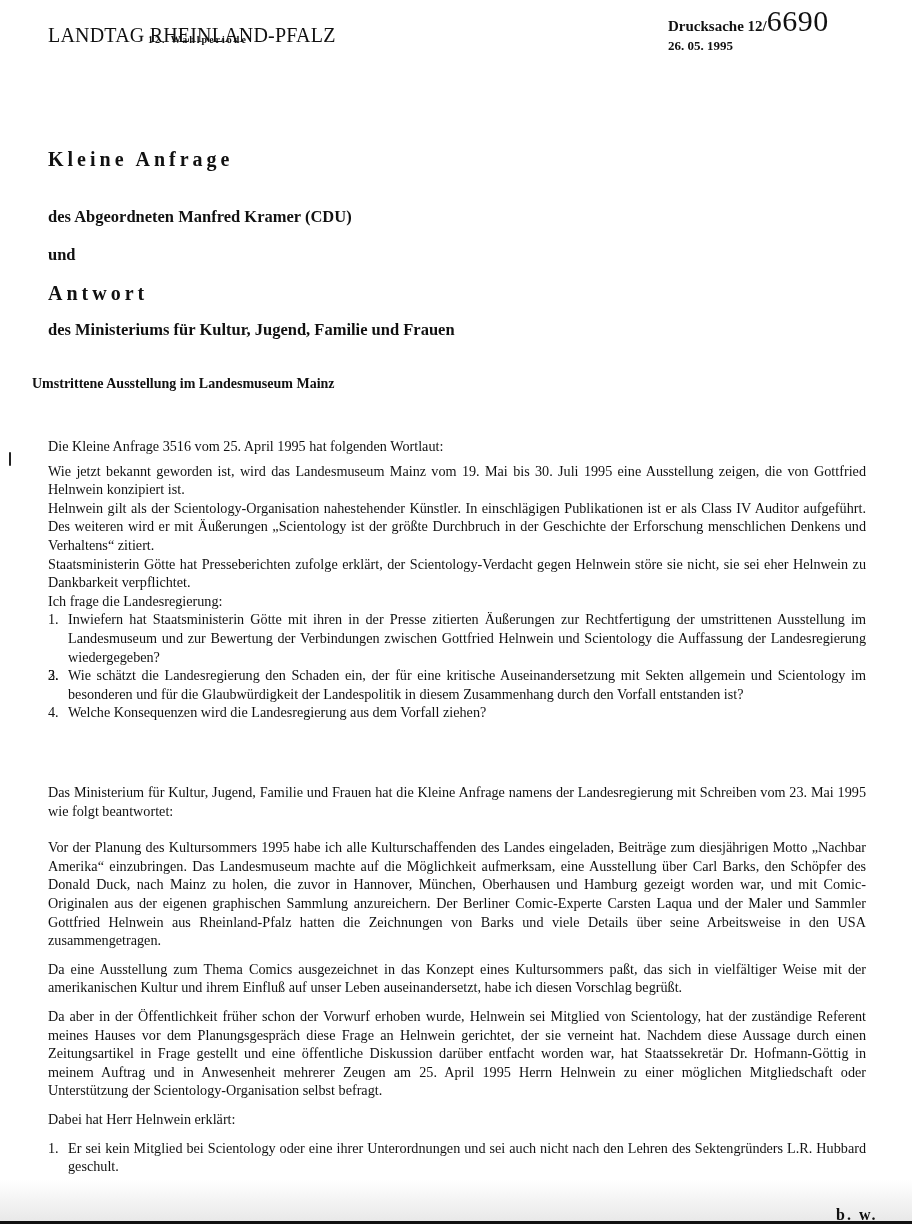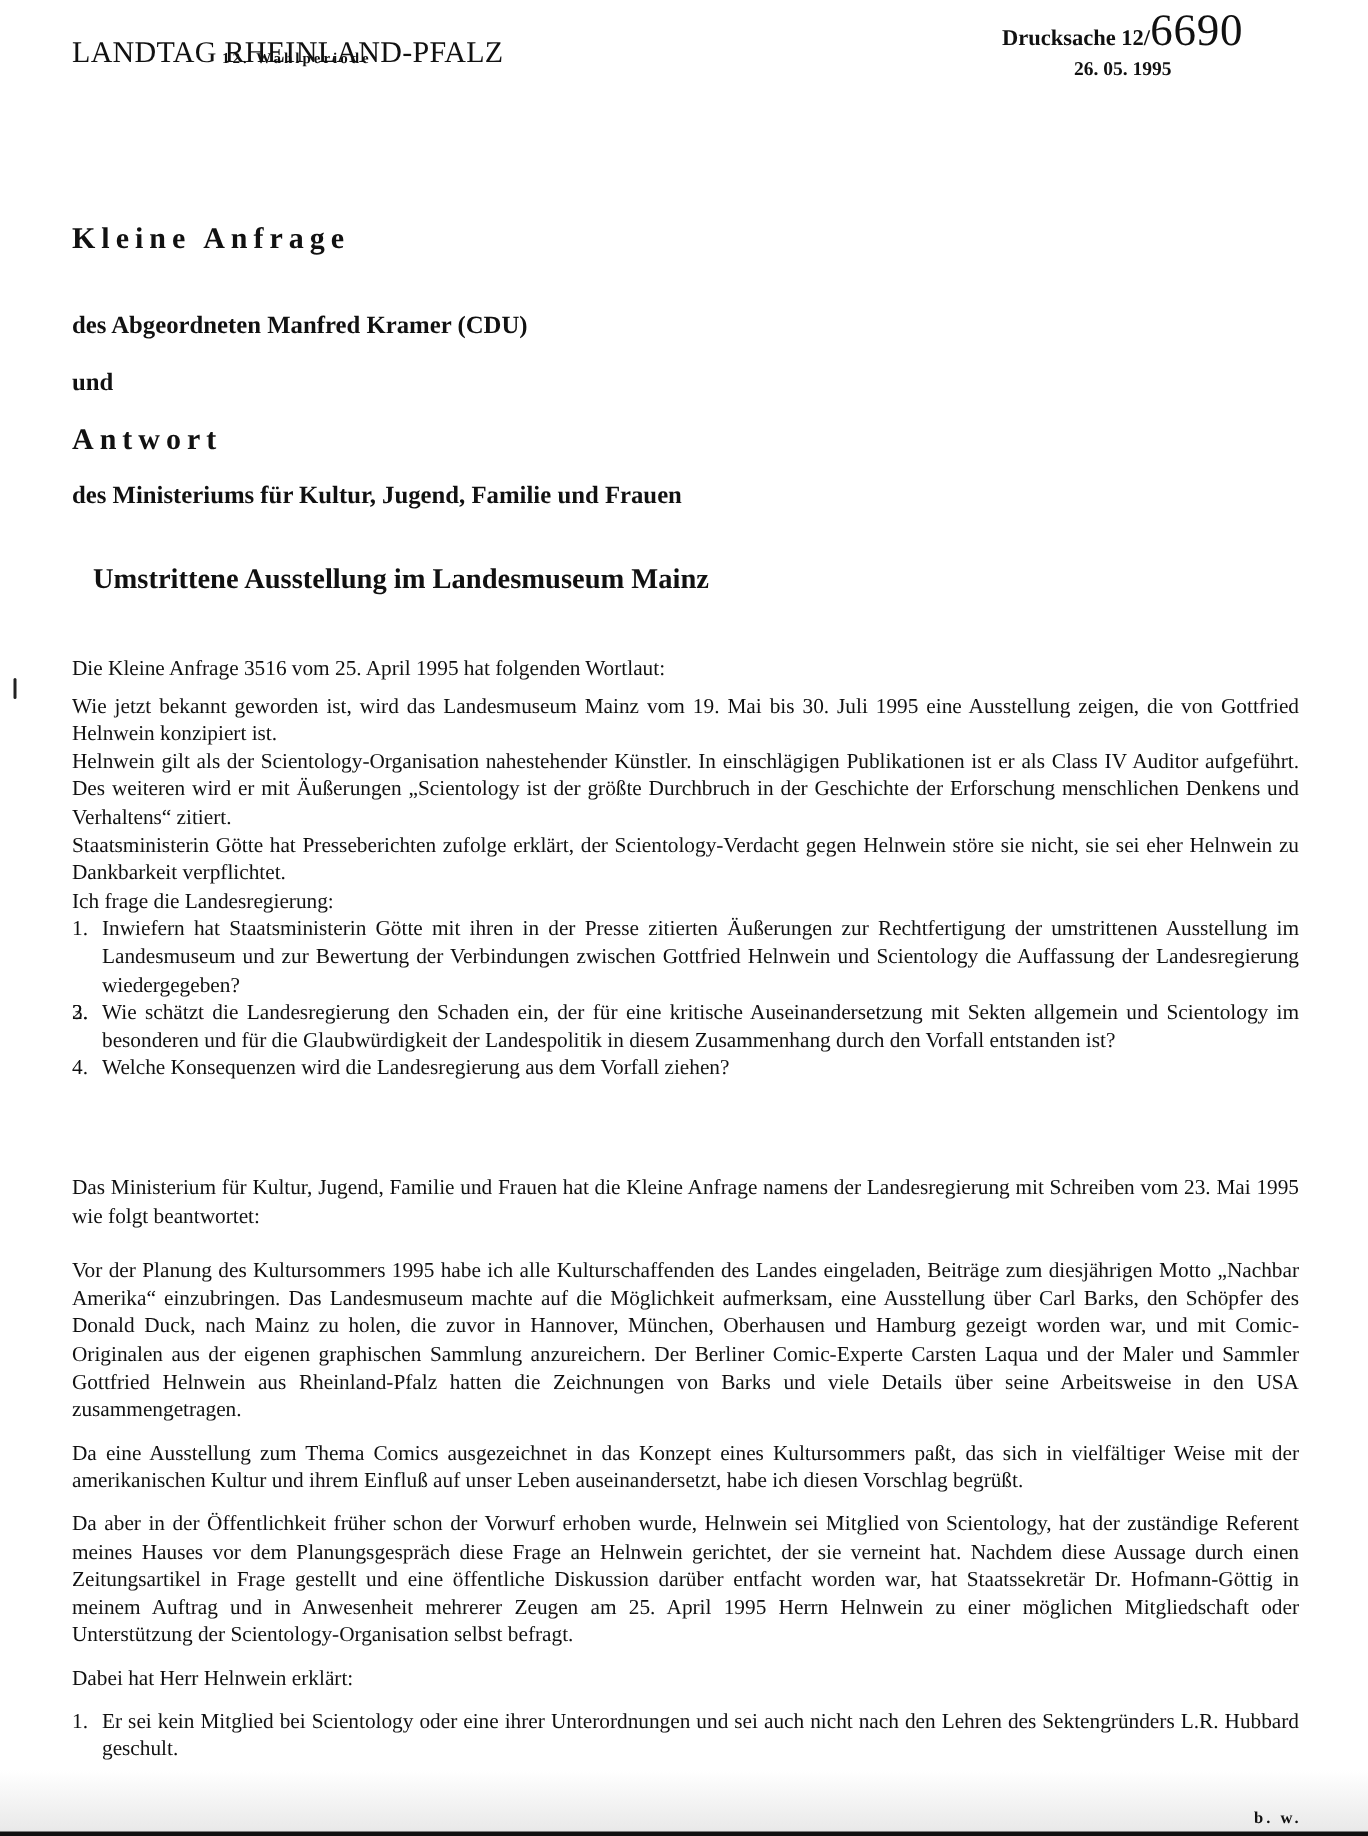--- a/index.html
+++ b/index.html
@@ -6,36 +6,36 @@
     body {
       width: 912px; height: 1224px; overflow: hidden; position: relative;
       background: #ffffff; color: #111111;
       font-family: "Liberation Serif", "DejaVu Serif", serif;
     }
     .abs { position: absolute; }
     .hdr-left { left: 48px; top: 24px; font-size: 20px; letter-spacing: 0.2px; }
     .hdr-sub { left: 148px; top: 34px; font-size: 10px; font-weight: bold; letter-spacing: 2px; }
     .hdr-right { left: 668px; top: 4px; font-size: 15px; font-weight: bold; }
     .hdr-right .num { font-size: 30px; font-weight: normal; letter-spacing: 0.5px; }
-    .hdr-date { left: 668px; top: 38px; font-size: 13px; font-weight: bold; margin-left: 48px; }
+    .hdr-date { left: 668px; top: 38px; font-size: 13px; font-weight: bold; }
     .h-spaced { left: 48px; font-size: 20px; font-weight: bold; letter-spacing: 4px; }
     .line-lg { left: 48px; font-size: 16.5px; font-weight: bold; }
-    .subject { left: 62px; top: 376px; font-size: 19px; font-weight: bold; }
+    .subject { left: 32px; top: 376px; font-size: 14px; font-weight: bold; }
     .margin-mark { left: 9px; top: 452px; width: 2px; height: 14px; background: #222; border-radius: 1px; }
     .body-block { left: 48px; width: 818px; font-size: 14.2px; line-height: 18.6px; }
     .body-block p { margin: 0; text-align: justify; }
     .gap { height: 10px; }
     ol.q { margin: 0; padding-left: 20px; list-style: none; }
     ol.q li { position: relative; text-align: justify; }
     ol.q li .n { position: absolute; left: -20px; }
     .bold { font-weight: normal; }
     .bottom-fade { left: 0; top: 1180px; width: 912px; height: 42px;
       background: linear-gradient(#ffffff, #e8e8e8); }
     .bottom-line { left: 0; top: 1221px; width: 912px; height: 3px; background: #111; }
-    .contd { left: 836px; top: 1206px; font-size: 11px; font-weight: bold; letter-spacing: 2px; }
+    .contd { left: 836px; top: 1206px; font-size: 16px; font-weight: bold; letter-spacing: 2px; }
   </style>
 </head>
 <body>
 
 <div class="abs hdr-left">LANDTAG RHEINLAND-PFALZ</div>
 <div class="abs hdr-sub">12. Wahlperiode</div>
 <div class="abs hdr-right"><span>Drucksache 12/</span><span class="num">6690</span></div>
 <div class="abs hdr-date">26. 05. 1995</div>
 
 <div class="abs h-spaced" style="top:148px;">Kleine Anfrage</div>

